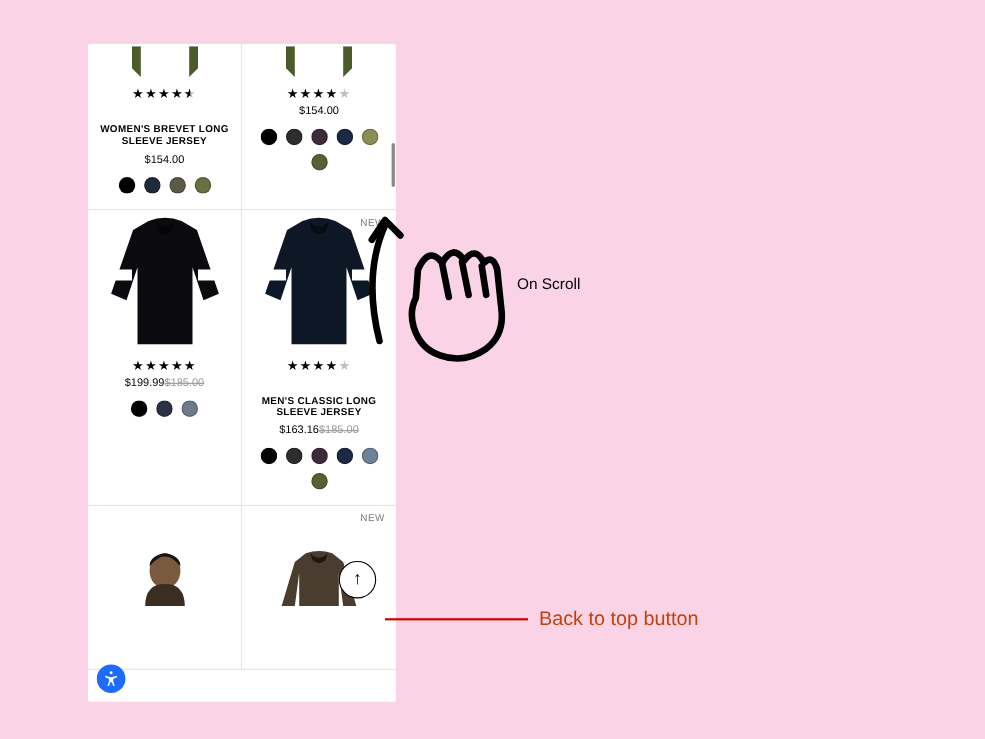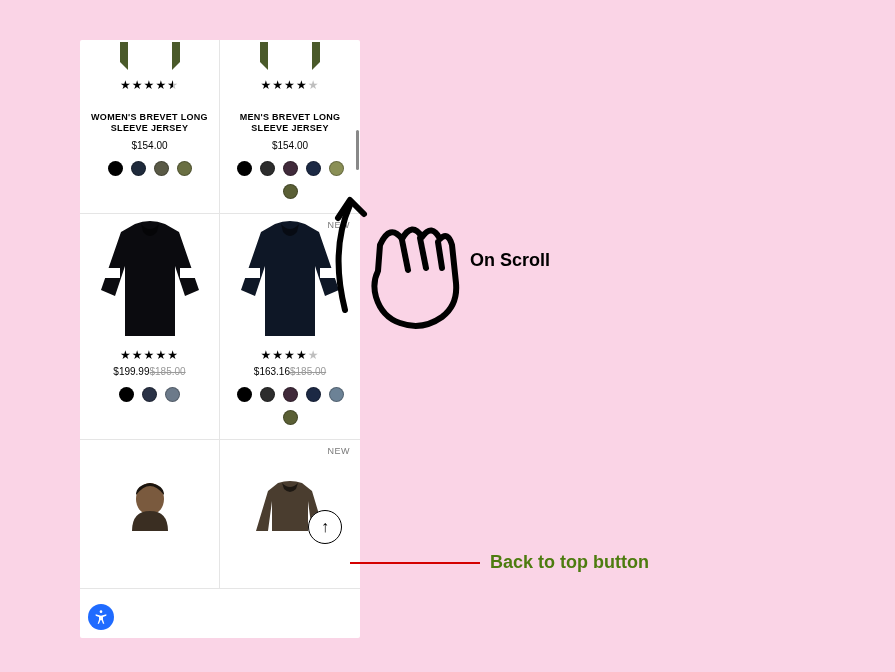--- a/index.html
+++ b/index.html
@@ -150,39 +150,39 @@
     position: absolute;
     left: 320px;
     top: 190px;
     width: 140px;
     height: 150px;
   }
   .label-scroll {
     position: absolute;
     left: 470px;
     top: 250px;
-    font-size: 18px;
-    font-weight: 700;
+    font-size: 14px;
+    font-weight: 400;
     color: #000;
   }
   .callout-line {
     position: absolute;
     left: 350px;
     top: 562px;
     width: 130px;
     height: 2px;
     background: #d40000;
   }
   .label-btt {
     position: absolute;
     left: 490px;
     top: 552px;
     font-size: 18px;
-    font-weight: 700;
-    color: #4d7c0f;
+    font-weight: 400;
+    color: #c2410c;
   }
 </style>
 </head>
 <body>
 
 <div class="phone">
   <div class="grid" id="grid">
       <div class="cell partial-top">
         <div class="thumb">
           <svg class="jersey" width="80" height="28" viewBox="0 0 80 28">
@@ -201,21 +201,20 @@
         </div>
       </div>
       <div class="cell partial-top">
         <div class="thumb">
           <svg class="jersey" width="80" height="28" viewBox="0 0 80 28">
       <path d="M10 0 L10 20 L18 28 L18 0 Z" fill="#4a5a2a"></path>
       <path d="M62 0 L62 28 L70 20 L70 0 Z" fill="#4a5a2a"></path>
     </svg>
         </div>
         <div class="stars"><span>★</span><span>★</span><span>★</span><span>★</span><span class="grey">★</span></div>
-        <div class="title">MEN'S BREVET LONG SLEEVE JERSEY</div>
         <div class="price-row"><span>$154.00</span></div>
         <div class="swatches">
           <span class="sw" style="background:#000000"></span>
           <span class="sw" style="background:#2d2d2d"></span>
           <span class="sw" style="background:#402a3a"></span>
           <span class="sw" style="background:#1c2944"></span>
           <span class="sw" style="background:#8a8f55"></span>
           <span class="sw" style="background:#5a5f35"></span>
         </div>
       </div>
@@ -240,20 +239,21 @@
         <div class="new-tag">NEW</div>
         <div class="thumb">
           <svg class="jersey" width="110" height="120" viewBox="0 0 110 120">
     <path d="M40 4 Q55 -2 70 4 L84 12 L104 70 L90 76 L80 46 L80 116 L30 116 L30 46 L20 76 L6 70 L26 12 Z" fill="#0e1726"></path>
     <path d="M46 4 Q55 14 64 4 L62 12 Q55 20 48 12 Z" fill="#000" opacity="0.5"></path>
     <rect x="85" y="48" width="16" height="10" fill="#fff"></rect>
             <rect x="9" y="48" width="16" height="10" fill="#fff"></rect>
   </svg>
         </div>
         <div class="stars"><span>★</span><span>★</span><span>★</span><span>★</span><span class="grey">★</span></div>
+        <div class="title">MEN'S CLASSIC LONG SLEEVE JERSEY</div>
         <div class="price-row"><span>$163.16</span><span class="strike">$185.00</span></div>
         <div class="swatches">
           <span class="sw" style="background:#000000"></span>
           <span class="sw" style="background:#2d2d2d"></span>
           <span class="sw" style="background:#402a3a"></span>
           <span class="sw" style="background:#1c2944"></span>
           <span class="sw" style="background:#6c8296"></span>
           <span class="sw" style="background:#5a5f35"></span>
         </div>
       </div>

